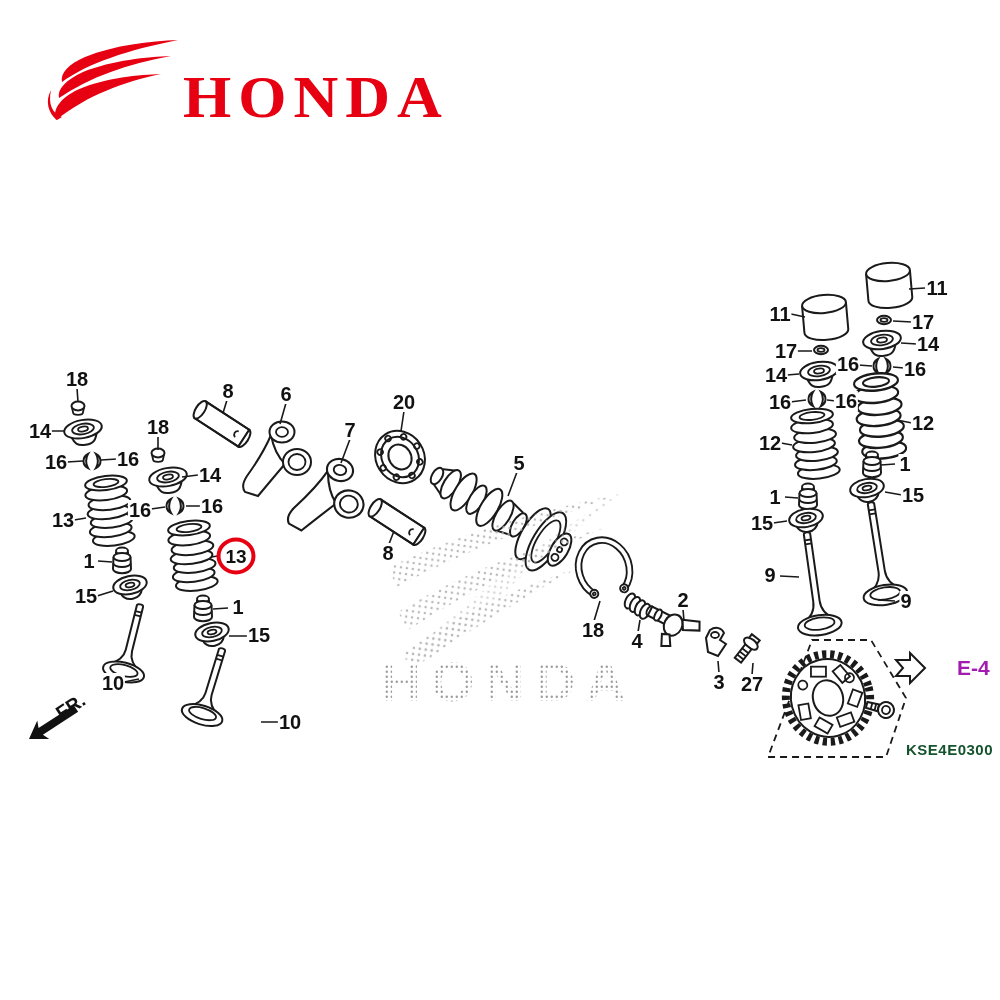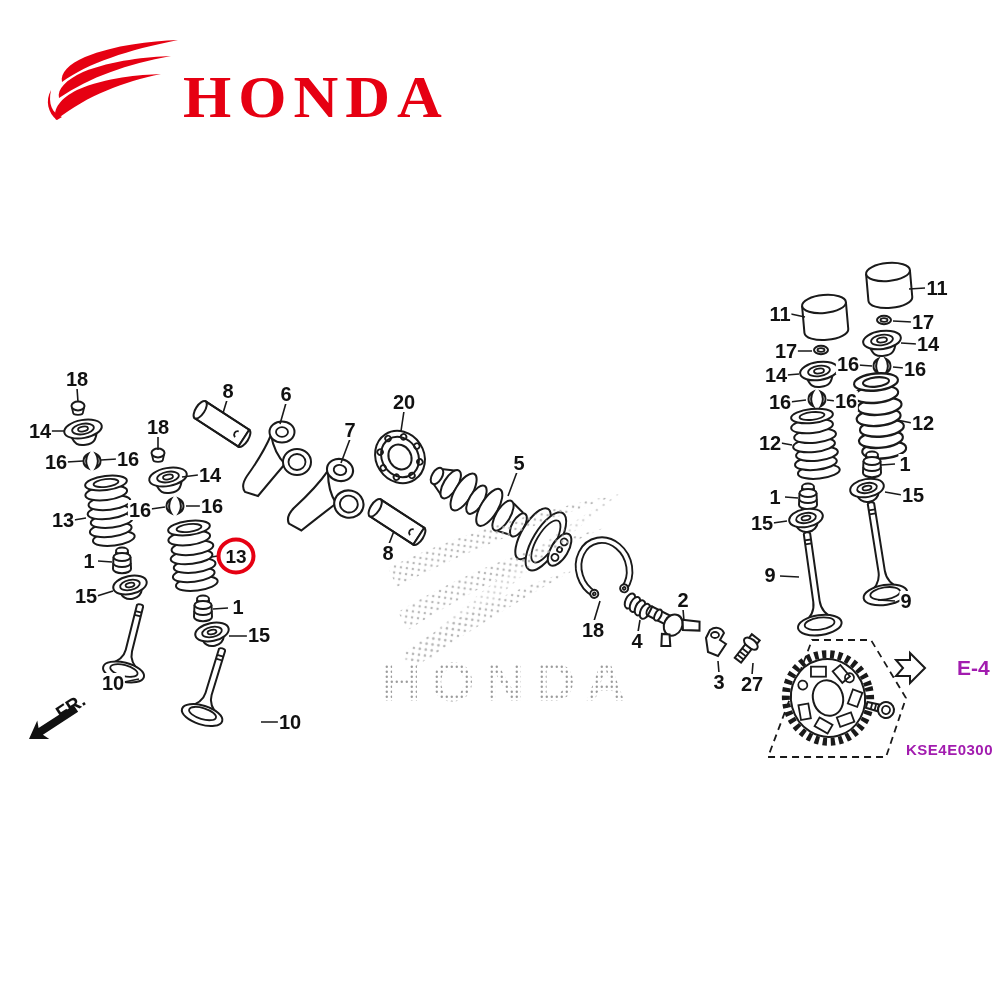--- a/index.html
+++ b/index.html
@@ -13,21 +13,21 @@
   .blk{fill:#111;stroke:none;}
   .dash{fill:none;stroke:#1a1a1a;stroke-width:1.8;stroke-dasharray:7 5;}
   .callout{position:absolute;transform:translate(-50%,-50%);font:bold 20px "Liberation Sans",sans-serif;
     color:#111;white-space:nowrap;background:#fff;padding:0 1px;line-height:1;}
   .callout.circled{border:4px solid #e60012;border-radius:50%;width:31px;height:29px;
     display:flex;align-items:center;justify-content:center;font-size:19px;padding:0;}
   #logo-text{position:absolute;left:183px;top:62px;color:#e60012;
     font-family:"Liberation Serif",serif;font-weight:bold;font-size:62px;letter-spacing:7px;
     transform:scaleY(0.95);}
   #diagram-code{position:absolute;left:906px;top:741px;font:600 15px "Liberation Sans",sans-serif;
-    color:#a21caf;letter-spacing:0.5px;}
+    color:#14532d;letter-spacing:0.5px;}
   #e4-label{position:absolute;left:929px;top:656px;font:bold 21px "Liberation Sans",sans-serif;color:#a21caf;margin-left:28px;}
 </style>
 </head>
 <body>
 
 <div id="stage">
 
 <svg width="1000" height="1000" viewBox="0 0 1000 1000">
   <defs>
     <pattern id="dots" width="6" height="6" patternUnits="userSpaceOnUse" patternTransform="rotate(8)">

